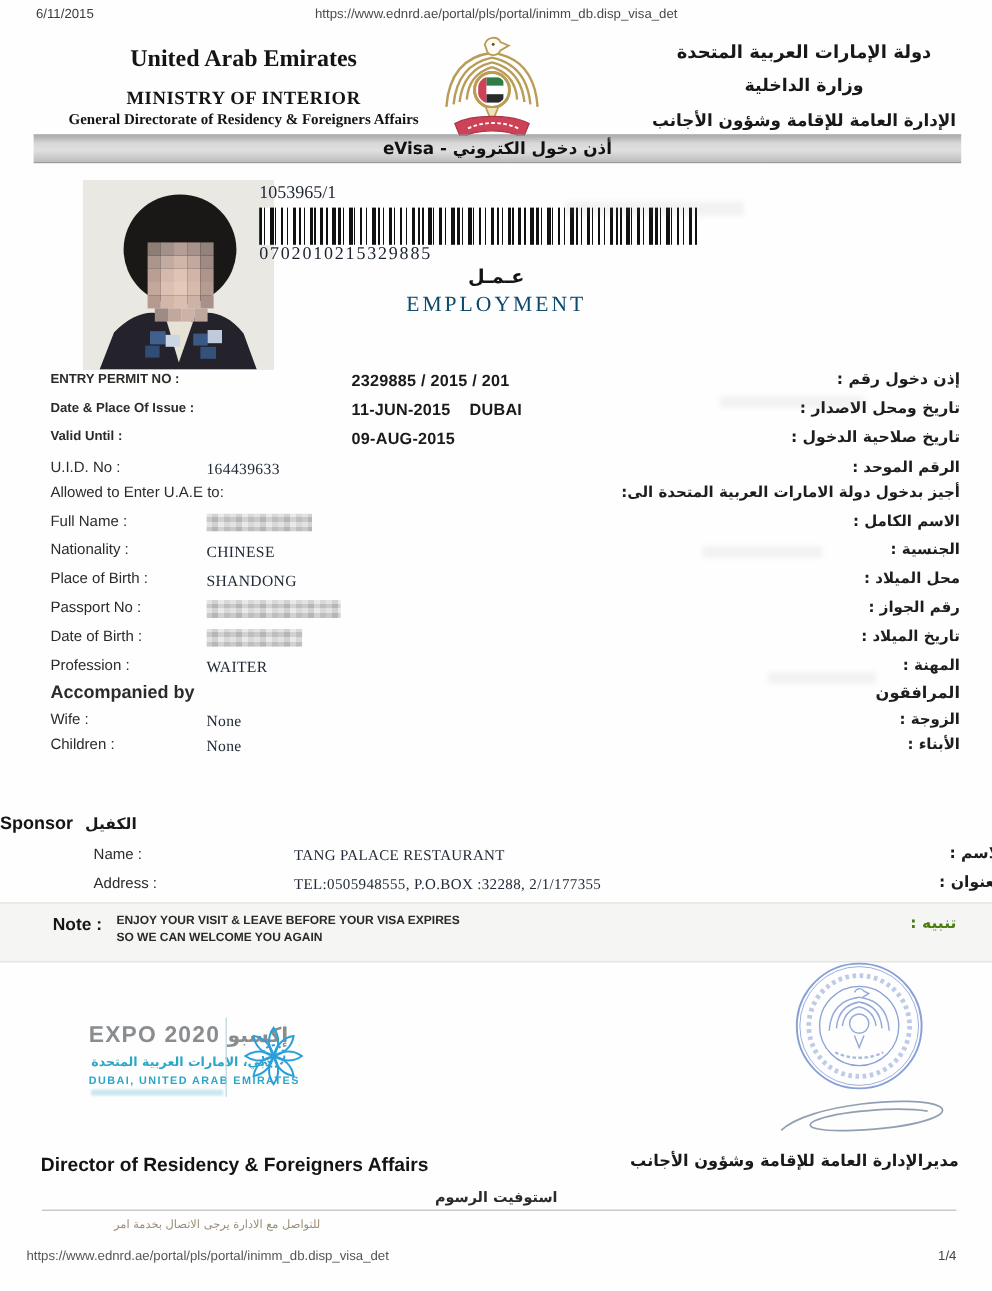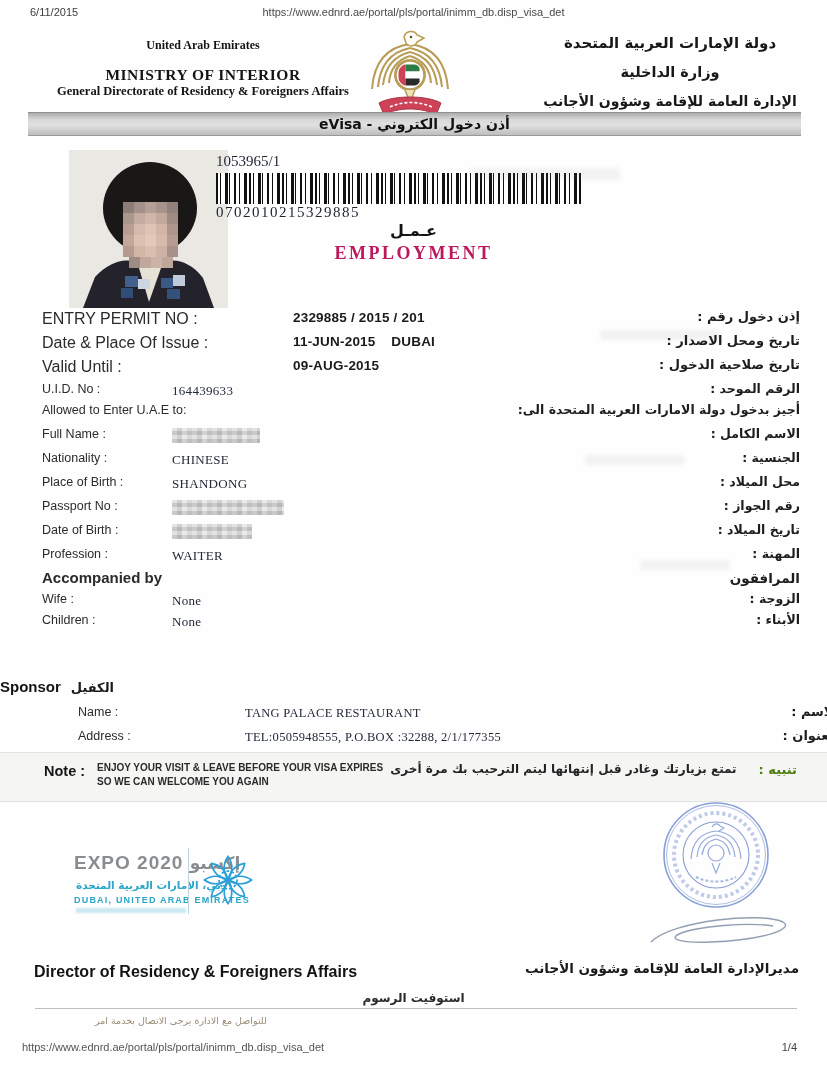--- a/index.html
+++ b/index.html
@@ -9,21 +9,21 @@
 
   
   .print-date{position:absolute;left:30px;top:6px;font-size:11px;color:#3c3c3c;}
   .print-url-top{position:absolute;left:0;right:0;top:6px;text-align:center;font-size:11px;color:#4a4a4a;}
   .print-url-bottom{position:absolute;left:22px;top:1041px;font-size:11px;color:#555;}
   .page-num{position:absolute;right:30px;top:1041px;font-size:11px;color:#444;}
 
   
   .lh-en{position:absolute;left:28px;top:38px;width:350px;text-align:center;
          font-family:"Liberation Serif",serif;font-weight:bold;color:#141414;}
-  .lh-en .l1{font-size:12px;margin-bottom:13px;}
+  .lh-en .l1{font-size:20px;margin-bottom:13px;}
   .lh-en .l2{font-size:15.5px;letter-spacing:.5px;}
   .lh-en .l3{font-size:12.5px;}
   .lh-ar{position:absolute;right:22px;top:34px;width:270px;text-align:center;font-weight:bold;color:#181818;}
   .lh-ar .l1{font-size:15px;margin-bottom:12px;}
   .lh-ar .l2{font-size:14.5px;margin-bottom:13px;}
   .lh-ar .l3{font-size:14px;}
   .emblem{position:absolute;left:363px;top:26px;}
 
   
   .banner{position:absolute;left:28px;right:26px;top:112px;height:22px;
@@ -40,33 +40,33 @@
   .barcode{position:absolute;left:216px;top:173px;width:366px;height:31px;
      background:repeating-linear-gradient(90deg,
        #111 0 2px,#fff 2px 4px,#111 4px 5px,#fff 5px 9px,#111 9px 12px,#fff 12px 13px,
        #111 13px 14px,#fff 14px 18px,#111 18px 20px,#fff 20px 23px,#111 23px 24px,
        #fff 24px 28px,#111 28px 31px,#fff 31px 33px);}
   .barcode-no{position:absolute;left:216px;top:204px;font-family:"Liberation Serif",serif;
               font-size:15px;letter-spacing:1.5px;color:#1d2430;}
   .visa-type-ar{position:absolute;left:0;right:0;top:221px;text-align:center;
                 font-weight:bold;font-size:16px;color:#141414;}
   .visa-type-en{position:absolute;left:0;right:0;top:243px;text-align:center;
-                font-family:"Liberation Serif",serif;font-weight:bold;font-size:18px;
-                letter-spacing:2.5px;color:#be185d;}
+                font-family:"Liberation Serif",serif;font-weight:normal;font-size:18px;
+                letter-spacing:2.5px;color:#0c4a6e;}
 
   
   .fields{position:absolute;left:42px;right:27px;top:308px;}
   .frow{position:relative;height:24px;}
   .frow.sm{height:21px;}
   .frow .lbl{position:absolute;left:0;top:2px;font-size:12.5px;color:#2b2b2b;}
   .frow .val{position:absolute;left:130px;top:3px;font-family:"Liberation Serif",serif;
              font-size:13px;letter-spacing:.3px;color:#222a38;}
   .frow .arl{position:absolute;right:0;top:1px;font-size:12.5px;font-weight:600;color:#1d1d1d;
              font-family:"DejaVu Sans",sans-serif;direction:rtl;}
-  .frow--b .lbl{font-weight:normal;font-size:16px;}
+  .frow--b .lbl{font-weight:bold;font-size:11px;}
   .frow--b .val{left:251px;top:2px;font-family:"Liberation Sans",sans-serif;font-weight:bold;
                 font-size:13.5px;color:#1a1a1a;white-space:pre;letter-spacing:.2px;}
   .frow--b .arl{font-weight:bold;font-size:13px;}
   .frow--hdr .lbl{font-weight:bold;font-size:15px;top:0;}
   .frow--hdr .arl{font-weight:bold;font-size:13.5px;}
   .redact{position:absolute;top:3px;height:15px;border-radius:1px;
      background:
        repeating-linear-gradient(0deg,rgba(90,90,90,.12) 0 4px,rgba(255,255,255,.25) 4px 8px),
        repeating-linear-gradient(90deg,#d9d9d9 0 5px,#c3c3c3 5px 10px,#e2e2e2 10px 15px,#cccccc 15px 20px);}
 
@@ -313,21 +313,20 @@
       <span class="val">TEL:0505948555, P.O.BOX :32288, 2/1/177355</span>
       <span class="arl">العنوان :</span>
     </div>
   </div>
 
   <div class="note-band">
     <span class="note-lbl">Note :</span>
     <span class="note-txt">ENJOY YOUR VISIT &amp; LEAVE BEFORE YOUR VISA EXPIRES SO WE CAN WELCOME YOU AGAIN</span>
     <span class="note-ar-wrap">
       <span class="note-ar-lbl">تنبيه :</span>
-      <span class="note-ar-txt">تمتع بزيارتك وغادر قبل إنتهائها ليتم الترحيب بك مرة أخرى</span>
     </span>
   </div>
 
   <div class="expo">
     <div class="big">
       <span>EXPO 2020</span>
       <span class="arx ar">إكسبو</span>
     </div>
     <div class="sub-ar ar">دبي، الامارات العربية المتحدة</div>
     <div class="sub-en">DUBAI, UNITED ARAB EMIRATES</div>

